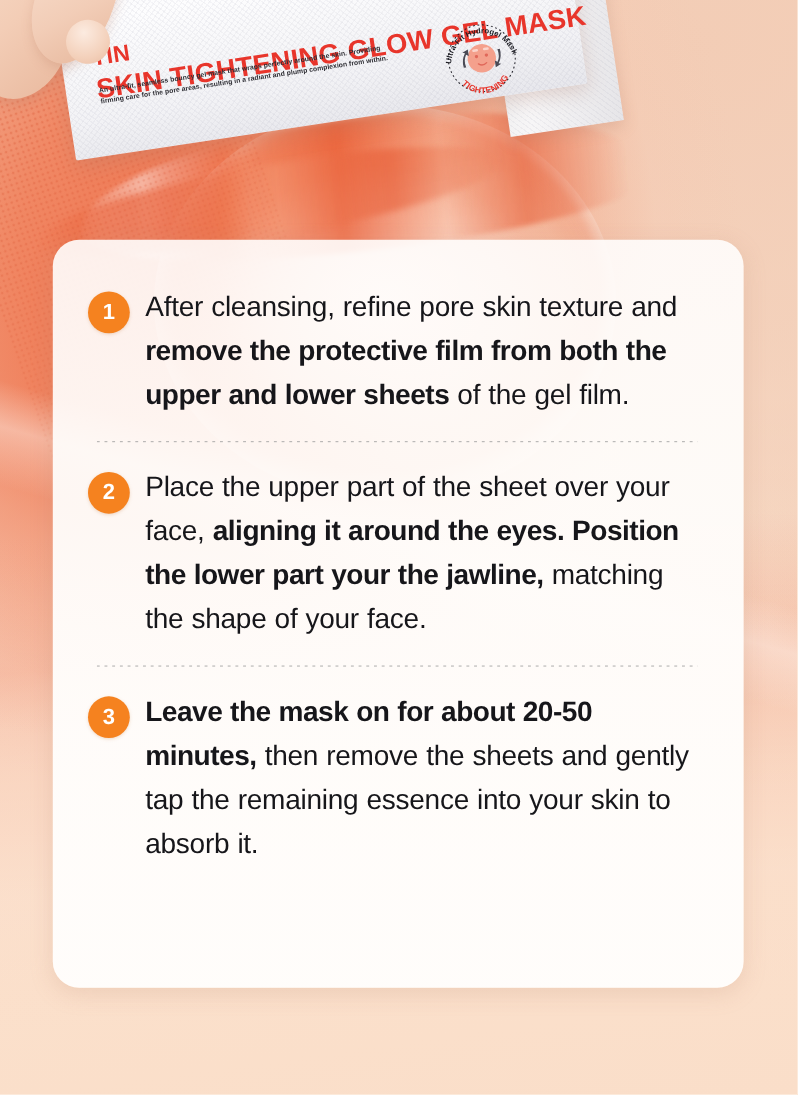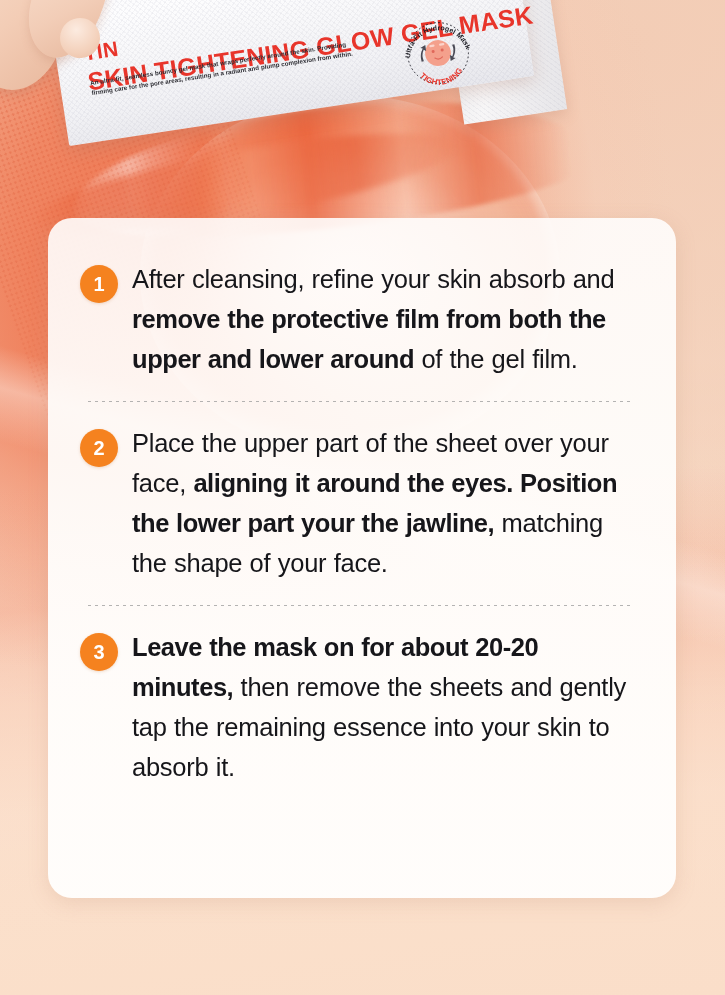--- a/index.html
+++ b/index.html
@@ -288,31 +288,31 @@
   </div>
 
   <div class="finger-a"></div>
   <div class="finger-b"></div>
   <div class="finger-tip"></div>
 
   <div class="card">
 
     <div class="step sp1">
       <div class="badge">1</div>
-      <div class="step-text"><span>After cleansing, refine your skin absorb and </span><b>remove the protective film from both the upper and lower around</b><span> of the gel film.</span></div>
+      <div class="step-text"><span>After cleansing, refine pore skin texture and </span><b>remove the protective film from both the upper and lower sheets</b><span> of the gel film.</span></div>
     </div>
 
     <div class="divider"></div>
 
     <div class="step sp2">
       <div class="badge">2</div>
       <div class="step-text"><span>Place the upper part of the sheet over your face, </span><b>aligning it around the eyes. Position the lower part your the jawline,</b><span> matching the shape of your face.</span></div>
     </div>
 
     <div class="divider"></div>
 
     <div class="step sp3">
       <div class="badge">3</div>
-      <div class="step-text"><b>Leave the mask on for about 20-20 minutes,</b><span> then remove the sheets and gently tap the remaining essence into your skin to absorb it.</span></div>
+      <div class="step-text"><b>Leave the mask on for about 20-50 minutes,</b><span> then remove the sheets and gently tap the remaining essence into your skin to absorb it.</span></div>
     </div>
 
   </div>
 </div>
 
 </body></html>

